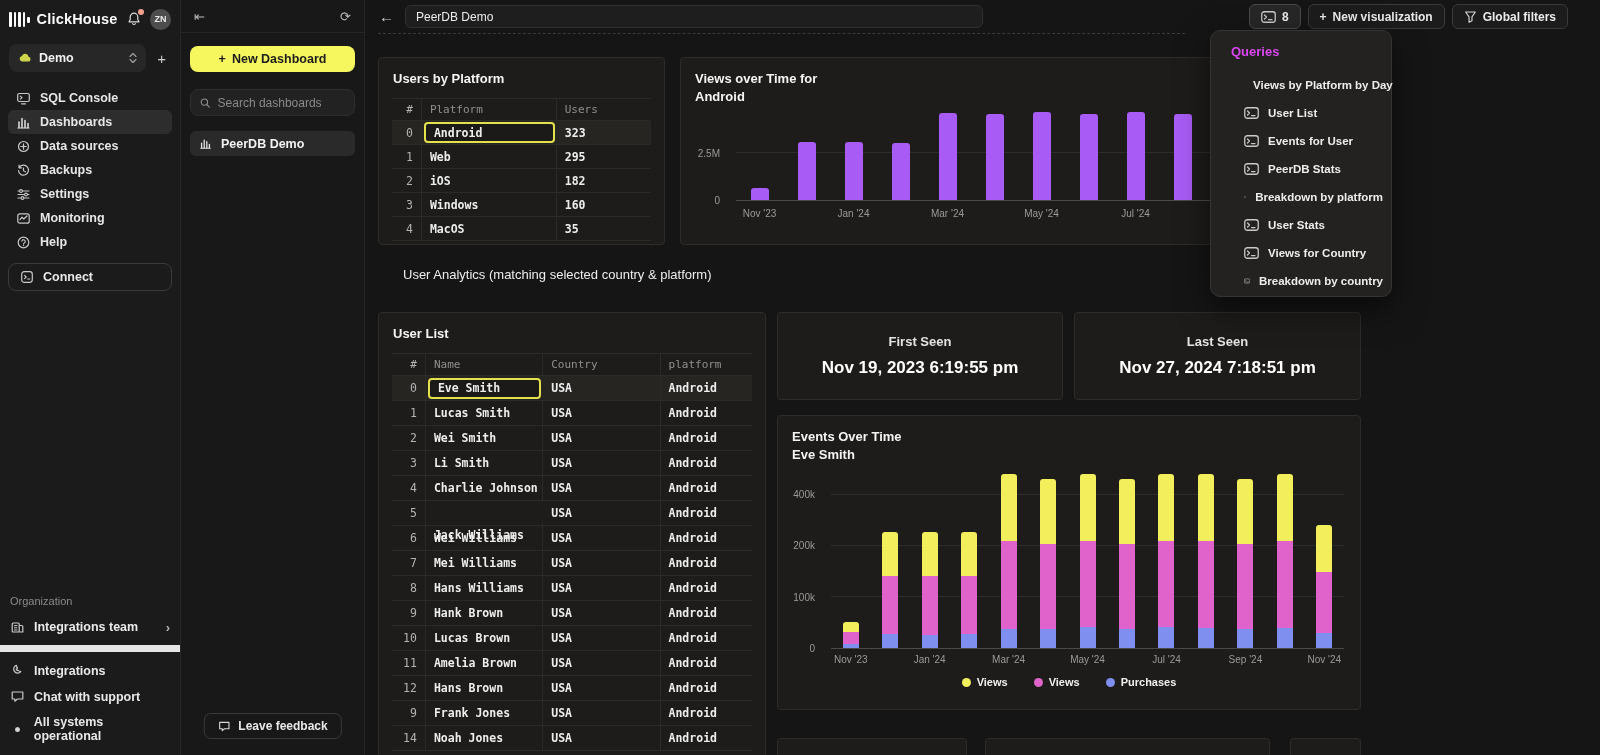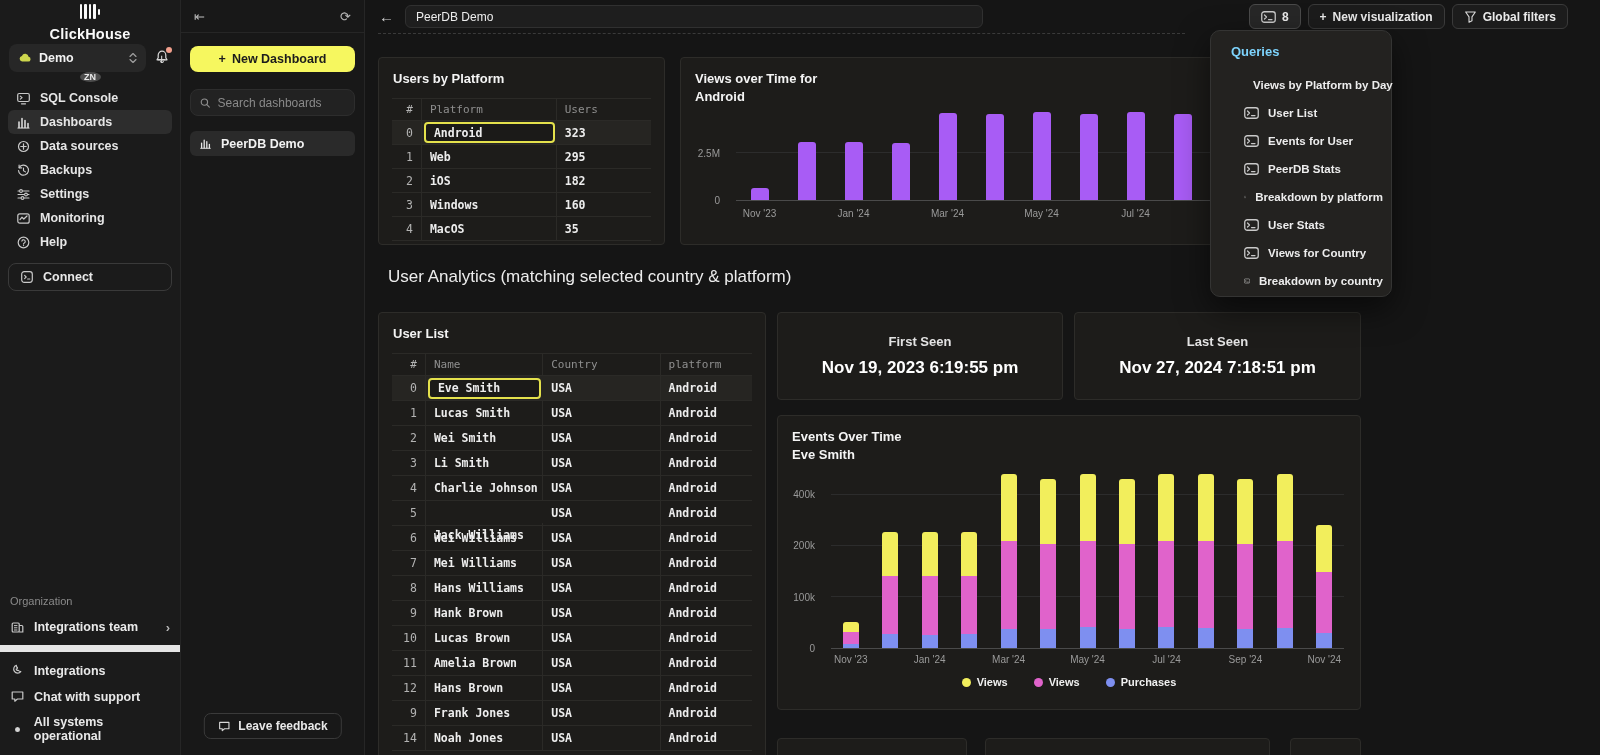--- a/index.html
+++ b/index.html
@@ -2,21 +2,21 @@
 <html><head>
 <meta charset="utf-8">
 <style>
   * { margin:0; padding:0; box-sizing:border-box; }
   html,body { width:1600px; height:755px; overflow:hidden; background:#141414;
     font-family:"Liberation Sans", sans-serif; color:#e8e8e8; }
   .app { display:flex; width:1600px; height:755px; }
 
   
   .sidebar { width:180px; flex:none; background:#1b1b1b; position:relative; }
-  .sb-header { height:34px; display:flex; align-items:center; gap:7px; padding:4px 9px 0;flex-direction:column; }
+  .sb-header { height:34px; display:flex; align-items:center; gap:7px; padding:4px 9px 0; }
   .logo-bars { display:flex; align-items:flex-start; gap:2px; height:15px; }
   .logo-bars i { width:2.5px; height:15px; background:#fafafa; border-radius:1px; display:block; }
   .logo-bars i.short { height:6px; margin-top:5px; }
   .brand { font-size:14.5px; font-weight:bold; color:#fafafa; letter-spacing:.2px; }
   .bell-wrap { margin-left:auto; position:relative; width:17px; height:17px; cursor:pointer; }
   .bell-dot { position:absolute; top:-2px; right:-1px; width:6px; height:6px; border-radius:50%; background:#f2a08d; }
   .avatar { width:21px; height:21px; border-radius:50%; background:#4d4d4d; color:#e9e9e9;
     font-size:9px; font-weight:bold; display:flex; align-items:center; justify-content:center; cursor:pointer; }
   .service-row { display:flex; align-items:center; gap:6px; padding:10px 9px 6px; }
   .service-select { flex:1; height:28px; background:#272727; border-radius:8px; display:flex;
@@ -77,21 +77,21 @@
   .canvas { position:absolute; left:0; right:0; top:33px; bottom:0; }
   .canvas-dash-line { position:absolute; top:0; left:13px; width:807px; border-top:1px dashed #3a3a3a; }
 
   .card { position:absolute; background:#1d1c1a; border:1px solid #2d2c29; border-radius:4px; }
   .card-title { position:absolute; left:14px; top:12px; font-size:13px; font-weight:bold; color:#f4f4f4; line-height:1.4; }
   .card-subtitle { position:absolute; left:14px; top:31px; font-size:13px; font-weight:bold; color:#f4f4f4; }
 
   #users-card   { left:13px;  top:24px;  width:287px; height:188px; }
   #views-card   { left:315px; top:24px;  width:684px; height:188px; }
   #views-card .card-title { width:160px; }
-  #analytics-label { position:absolute; left:23px; top:234px; font-size:17px; color:#ededed; }
+  #analytics-label { position:absolute; left:38px; top:234px; font-size:13px; color:#ededed; }
   #userlist-card { left:13px; top:279px; width:388px; height:520px; }
   #firstseen-card { left:412px; top:279px; width:286px; height:88px; }
   #lastseen-card  { left:709px; top:279px; width:287px; height:88px; }
   #events-card    { left:412px; top:382px; width:584px; height:295px; }
   .stub-card { background:#1d1c1a; border:1px solid #2d2c29; border-radius:4px; position:absolute; top:705px; height:40px; }
   #stub1 { left:412px; width:190px; } #stub2 { left:620px; width:285px; } #stub3 { left:925px; width:71px; }
 
   
   .mini-table { position:absolute; left:13px; right:13px; top:40px;
     font-family:"DejaVu Sans Mono", monospace; border-top:1px solid #2b2a27; }
@@ -132,21 +132,21 @@
   #events-ylabels { left:0; width:45px; top:53px; height:180px; }
   #events-xlabels { left:53px; right:16px; top:238px; }
   #events-legend { position:absolute; left:0; right:0; top:260px; display:flex; justify-content:center; gap:26px; }
   .legend-item { display:flex; align-items:center; gap:6px; font-size:11px; font-weight:bold; color:#f0f0f0; cursor:pointer; }
   .legend-dot { width:9px; height:9px; border-radius:50%; }
 
   
   .queries-panel { position:absolute; left:845px; top:30px; width:182px; height:267px; z-index:20;
     background:#232220; border:1px solid #343433; border-radius:10px;
     box-shadow:0 12px 32px rgba(0,0,0,.55); padding:13px 8px 10px 20px; }
-  .queries-title { font-size:13px; font-weight:bold; color:#7dd3fc; margin-bottom:12px; }
+  .queries-title { font-size:13px; font-weight:bold; color:#d946ef; margin-bottom:12px; }
   .query-item { height:28px; display:flex; align-items:center; gap:9px; padding-left:13px;
     font-size:11.5px; font-weight:bold; color:#ededed; cursor:pointer; white-space:nowrap; }
   svg { display:block; }
 </style>
 </head>
 <body>
 
 <div class="app">
 
   <aside class="sidebar">

